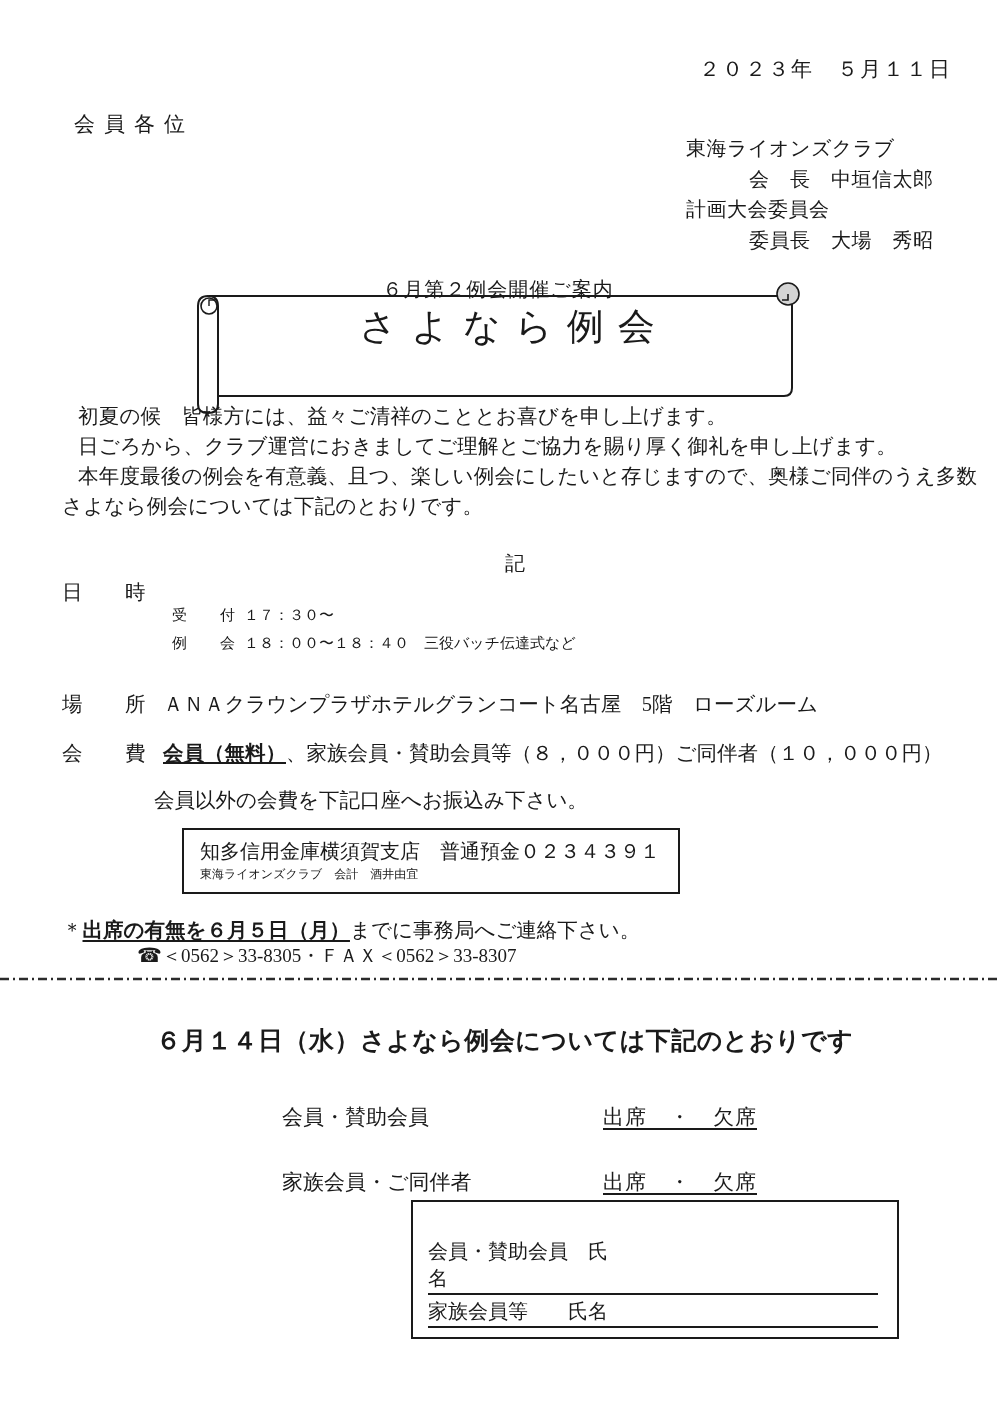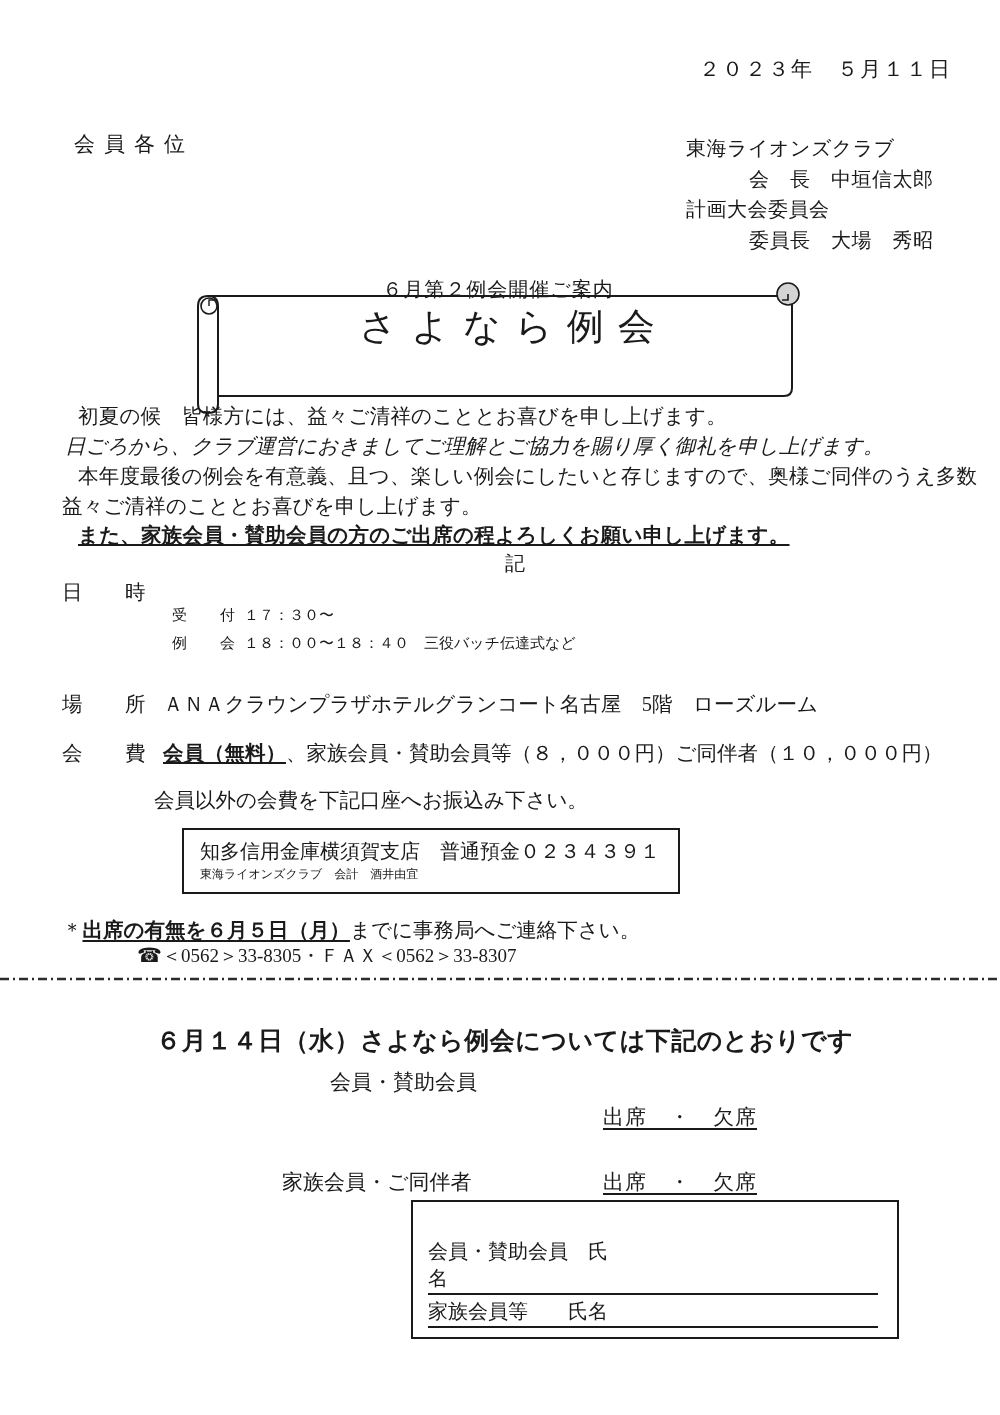--- a/index.html
+++ b/index.html
@@ -28,21 +28,20 @@
     left: 0; top: 55px;
     width: 952px;
     text-align: right;
     font-size: 21px;
     letter-spacing: 2px;
   }
   #addressee {
     left: 74px; top: 110px;
     font-size: 21px;
     letter-spacing: 9px;
-    margin-top: 20px;
   }
   .sender-line {
     font-size: 20px;
     letter-spacing: 0.5px;
   }
   #sender-org   { left: 686px; top: 135px; }
   #sender-pres  { left: 749px; top: 166px; }
   #sender-cmte  { left: 686px; top: 196px; }
   #sender-chair { left: 749px; top: 227px; }
 
@@ -70,21 +69,21 @@
     text-indent: 14px;
     padding-left: 9px;
   }
 
   
   .body-line {
     font-size: 20.5px;
     letter-spacing: 0.2px;
   }
   #body-l1 { left: 78px; top: 402px; }
-  #body-l2 { left: 65px; top: 432px; font-style: italic; }
+  #body-l2 { left: 78px; top: 432px; }
   #body-l3 { left: 78px; top: 462px; }
   #body-l4 { left: 62px; top: 492px; }
   #body-l5 {
     left: 78px; top: 521px;
     font-weight: bold;
     text-decoration: underline;
     text-underline-offset: 2px;
   }
 
   
@@ -162,21 +161,21 @@
     letter-spacing: 0.5px;
   }
   .slip-label { font-size: 21px; left: 282px; }
   .slip-choice {
     font-size: 21px;
     left: 603px;
     text-decoration: underline;
     text-underline-offset: 4px;
     letter-spacing: 1px;
   }
-  #slip-label-1  { top: 1068px; margin-left: 48px; }
+  #slip-label-1  { top: 1103px; }
   #slip-choice-1 { top: 1103px; }
   #slip-label-2  { top: 1168px; }
   #slip-choice-2 { top: 1168px; }
 
   
   #name-box {
     left: 411px; top: 1200px;
     width: 484px; height: 135px;
     border: 2px solid #1a1a1a;
   }
@@ -230,22 +229,21 @@
       <circle cx="21" cy="24" r="8" fill="#ffffff" stroke="#1a1a1a" stroke-width="1.6"></circle>
       <path d="M 21 24 L 21 18 L 27 18" fill="none" stroke="#1a1a1a" stroke-width="1.4"></path>
     </svg>
     <div class="abs" id="banner-sub">６月第２例会開催ご案内</div>
     <div class="abs" id="banner-title">さよなら例会</div>
   </div>
 
   <div class="abs body-line" id="body-l1">初夏の候　皆様方には、益々ご清祥のこととお喜びを申し上げます。</div>
   <div class="abs body-line" id="body-l2">日ごろから、クラブ運営におきましてご理解とご協力を賜り厚く御礼を申し上げます。</div>
   <div class="abs body-line" id="body-l3">本年度最後の例会を有意義、且つ、楽しい例会にしたいと存じますので、奥様ご同伴のうえ多数</div>
-  <div class="abs body-line" id="body-l4">益々ご清祥のこととお喜びを申し上げます。</div>
-  <div class="abs body-line" id="body-l5">また、家族会員・賛助会員の方のご出席の程よろしくお願い申し上げます。</div>
+  <div class="abs body-line" id="body-l4">さよなら例会については下記のとおりです。</div>
 
   <div class="abs" id="kiji">記</div>
 
   <div class="abs row-label" id="lbl-datetime">日　時</div>
   <div class="abs row-sub" id="val-reception"><span class="sub-label">受　付</span><span>１７：３０〜</span></div>
   <div class="abs row-sub" id="val-meeting"><span class="sub-label">例　会</span><span>１８：００〜１８：４０　三役バッチ伝達式など</span></div>
 
   <div class="abs row-label" id="lbl-place">場　所</div>
   <div class="abs row-value" id="val-place">ＡＮＡクラウンプラザホテルグランコート名古屋　5階　ローズルーム</div>
 

